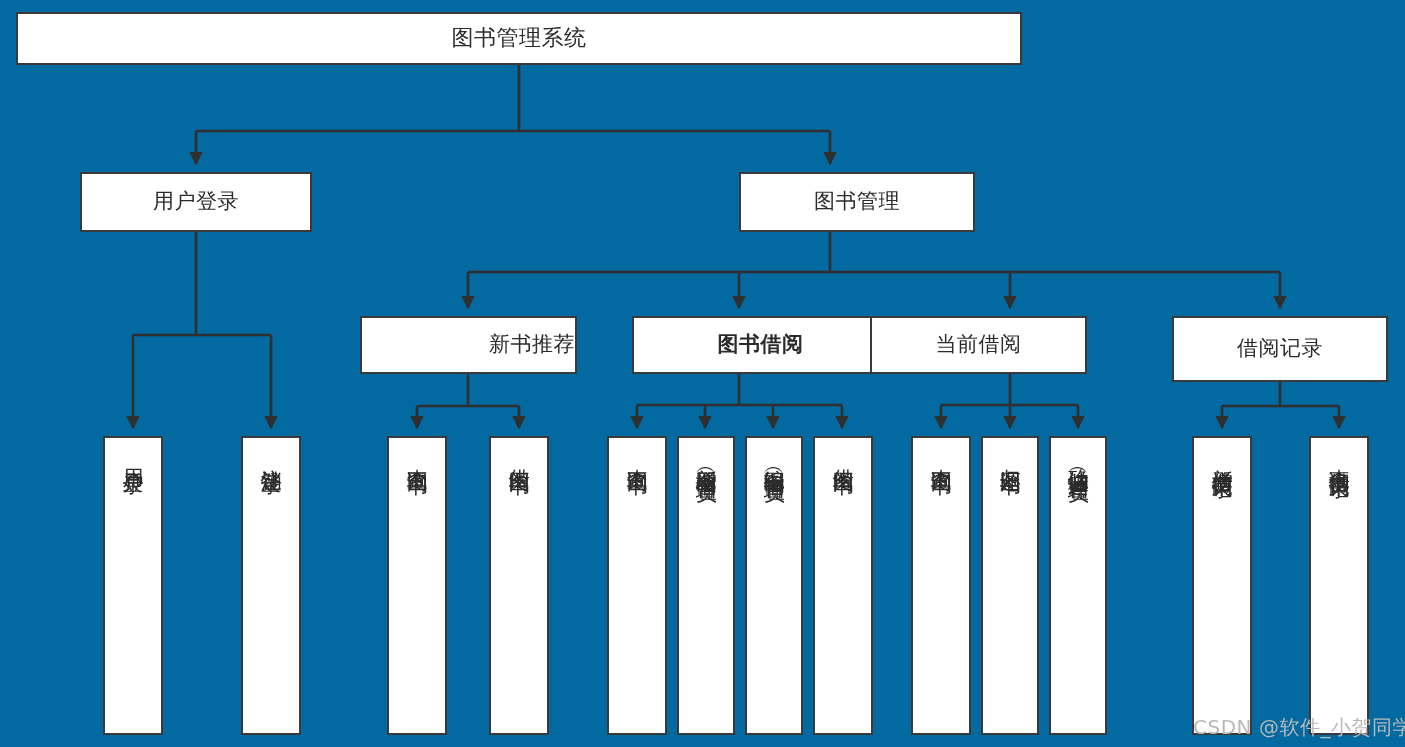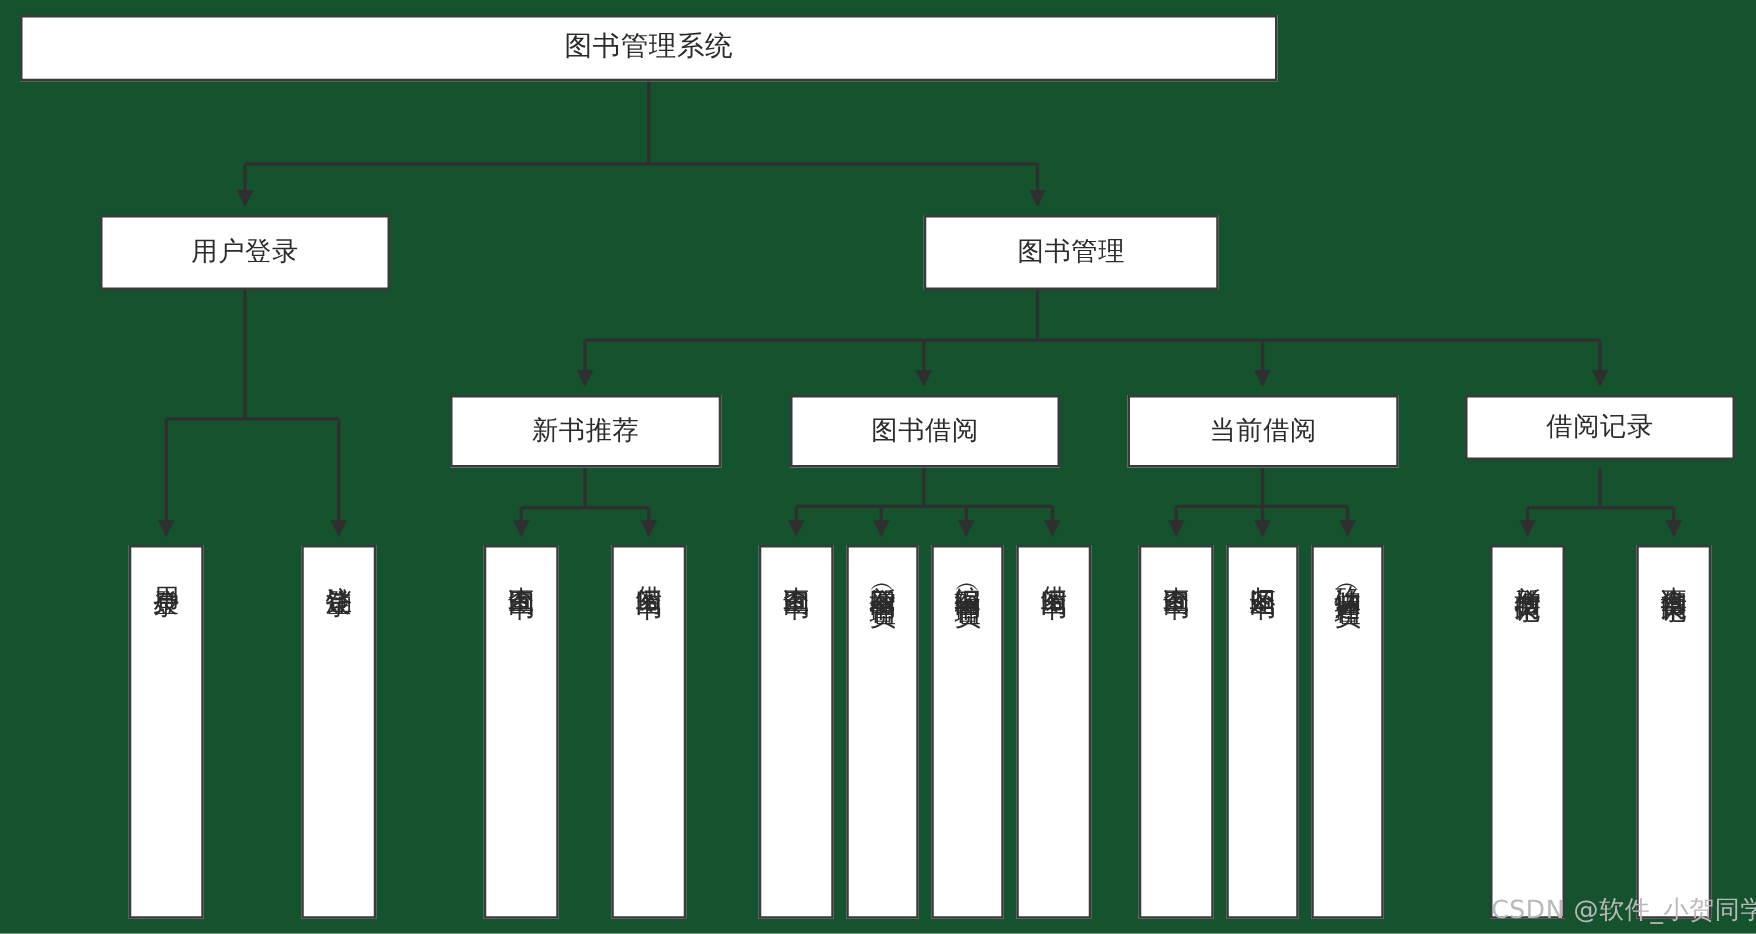--- a/index.html
+++ b/index.html
@@ -7,21 +7,21 @@
     padding: 0;
     background: #ffffff;
   }
   body {
     font-family: "DejaVu Sans", "Liberation Sans", sans-serif;
   }
   #diagram-root {
     position: relative;
     width: 1405px;
     height: 747px;
-    background: #14532d;
+    background: #0369a1;
     overflow: hidden;
   }
   #edge-layer {
     position: absolute;
     left: 0;
     top: 0;
     width: 1405px;
     height: 747px;
   }
   .node {
@@ -138,33 +138,33 @@
   </div>
 
   <div class="node horiz" style="left:80px; top:172px; width:232px; height:60px;">
     <span class="label">用户登录</span>
   </div>
 
   <div class="node horiz" style="left:739px; top:172px; width:236px; height:60px;">
     <span class="label">图书管理</span>
   </div>
 
-  <div class="node horiz" style="left:360px; top:316px; width:217px; height:58px;">
+  <div class="node horiz" style="left:360px; top:316px; width:217px; height:58px;justify-content:flex-end;">
     <span class="label">新书推荐</span>
   </div>
 
-  <div class="node horiz" style="left:632px; top:316px; width:216px; height:58px;">
+  <div class="node horiz" style="left:632px; top:316px; width:257px; height:58px;font-weight:bold;">
     <span class="label">图书借阅</span>
   </div>
 
-  <div class="node horiz" style="left:902px; top:316px; width:217px; height:58px;">
+  <div class="node horiz" style="left:870px; top:316px; width:217px; height:58px;">
     <span class="label">当前借阅</span>
   </div>
 
-  <div class="node horiz" style="left:1172px; top:316px; width:216px; height:52px;">
+  <div class="node horiz" style="left:1172px; top:316px; width:216px; height:66px;">
     <span class="label">借阅记录</span>
   </div>
 
   <div class="node leaf" style="left:103px; top:436px; width:60px; height:299px;">
     <span class="label">用户登录</span>
   </div>
 
   <div class="node leaf" style="left:241px; top:436px; width:60px; height:299px;">
     <span class="label">注销登录</span>
   </div>

